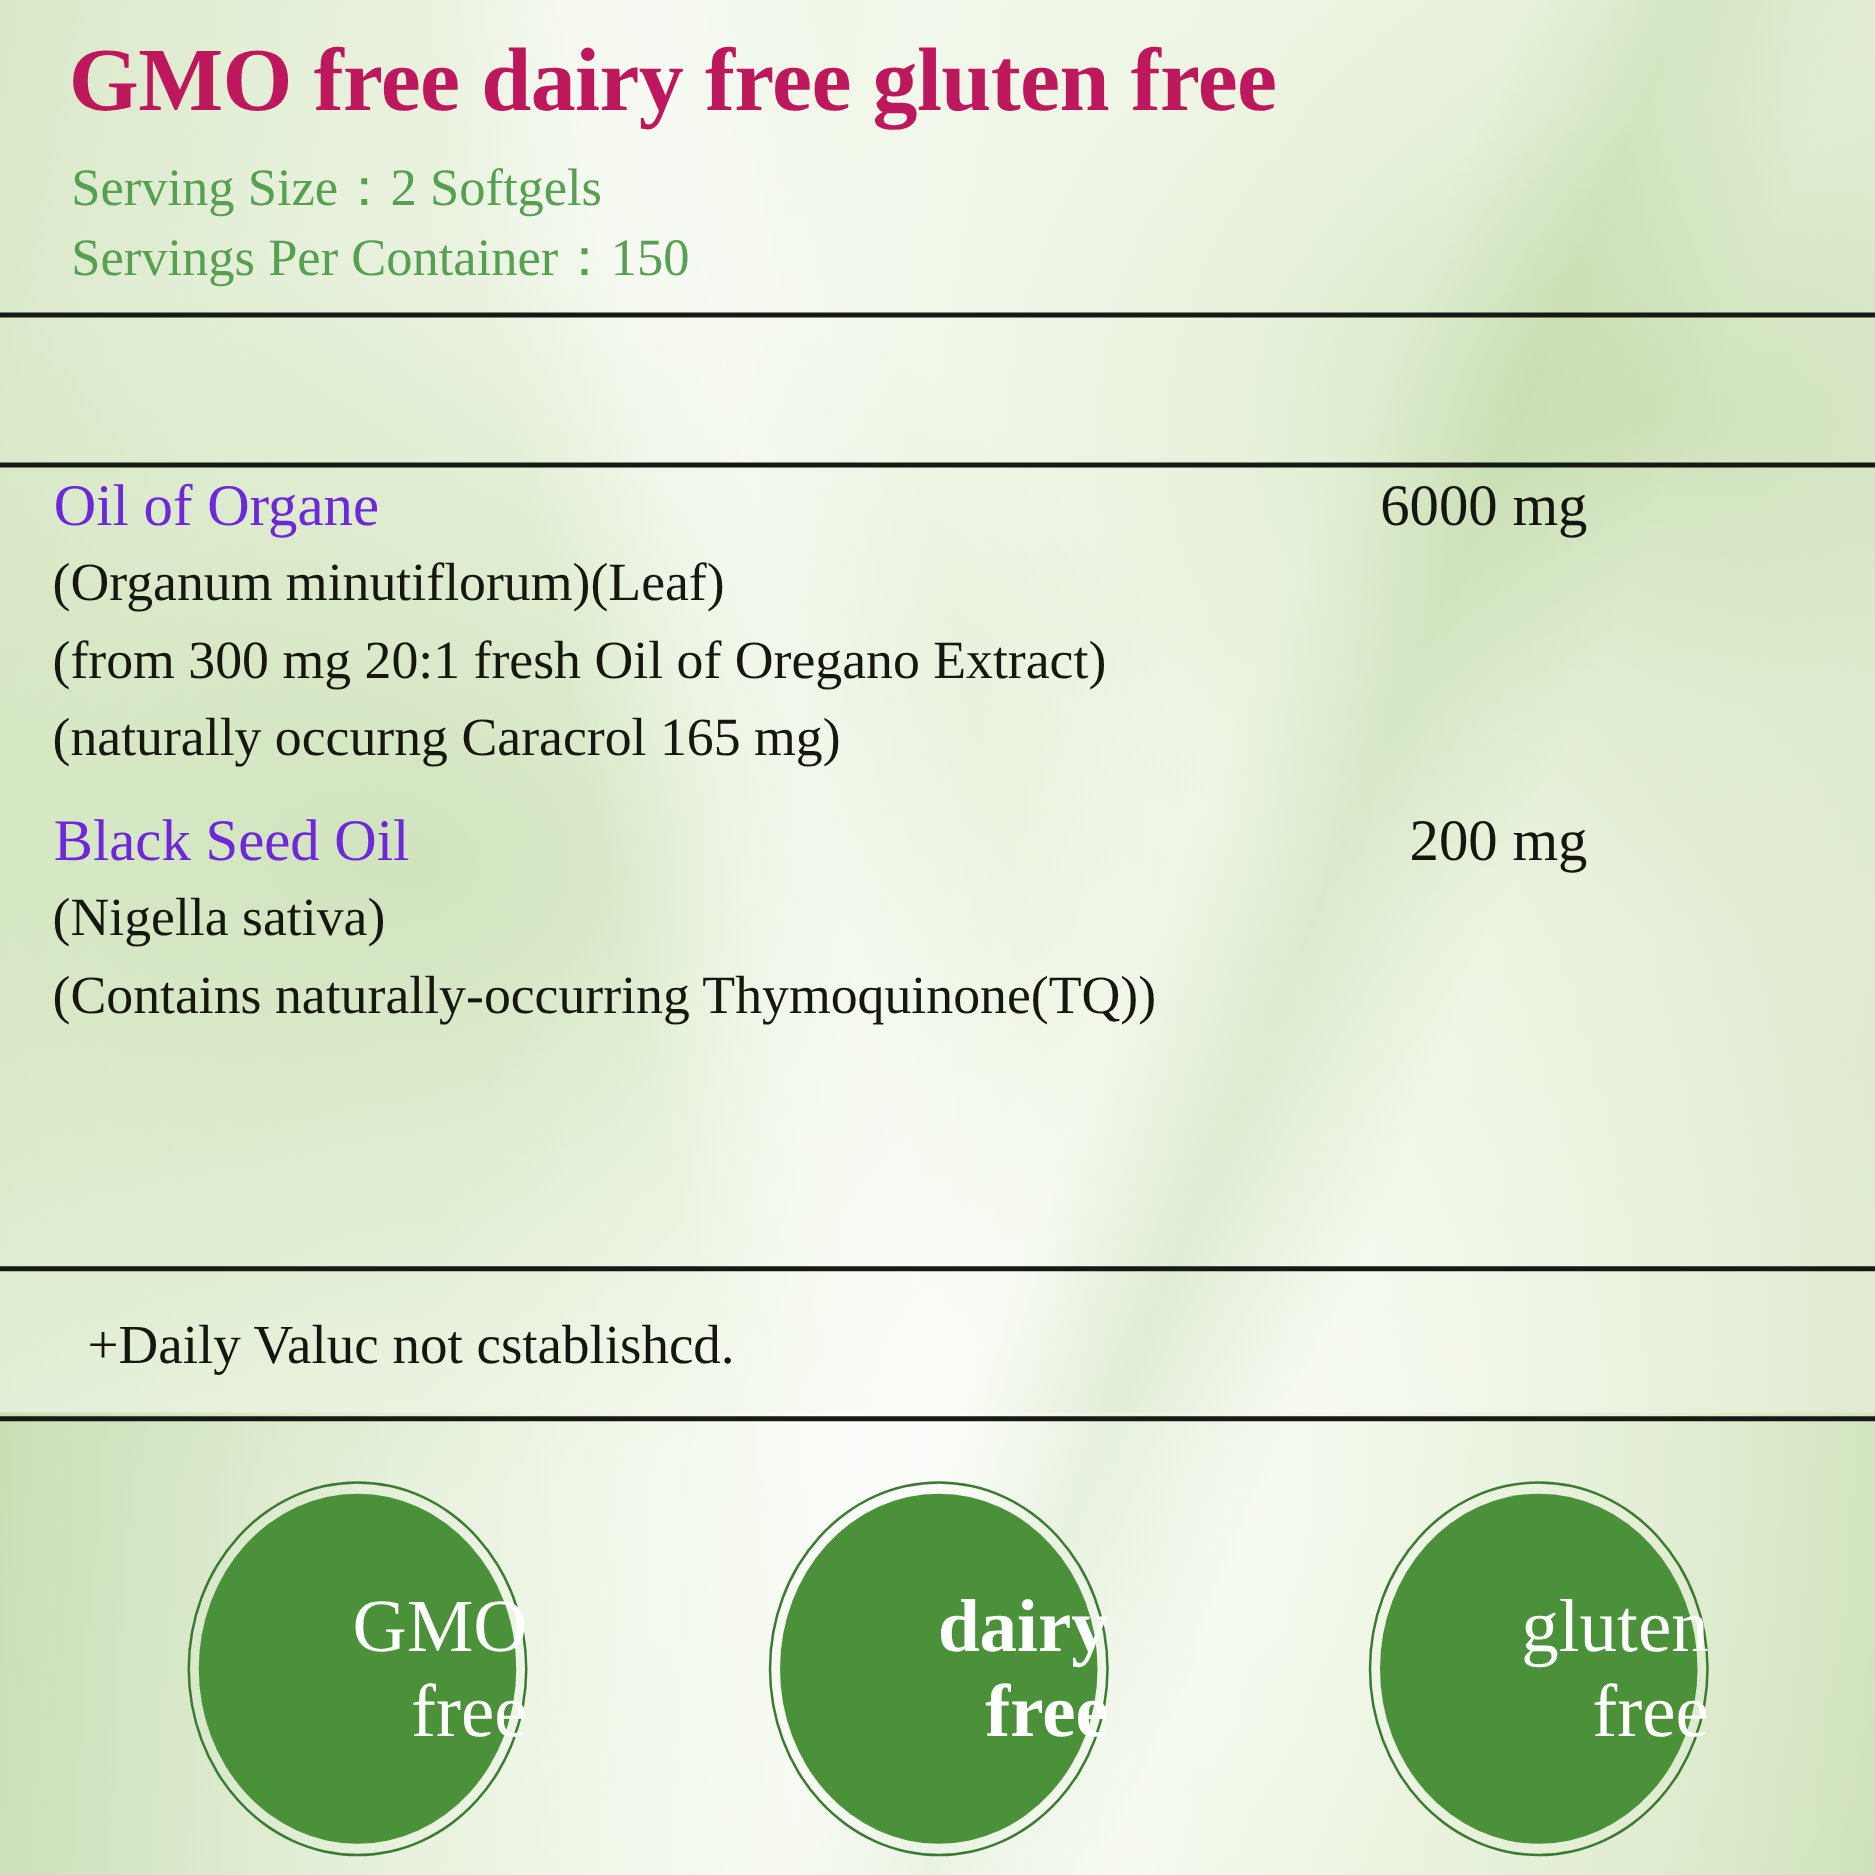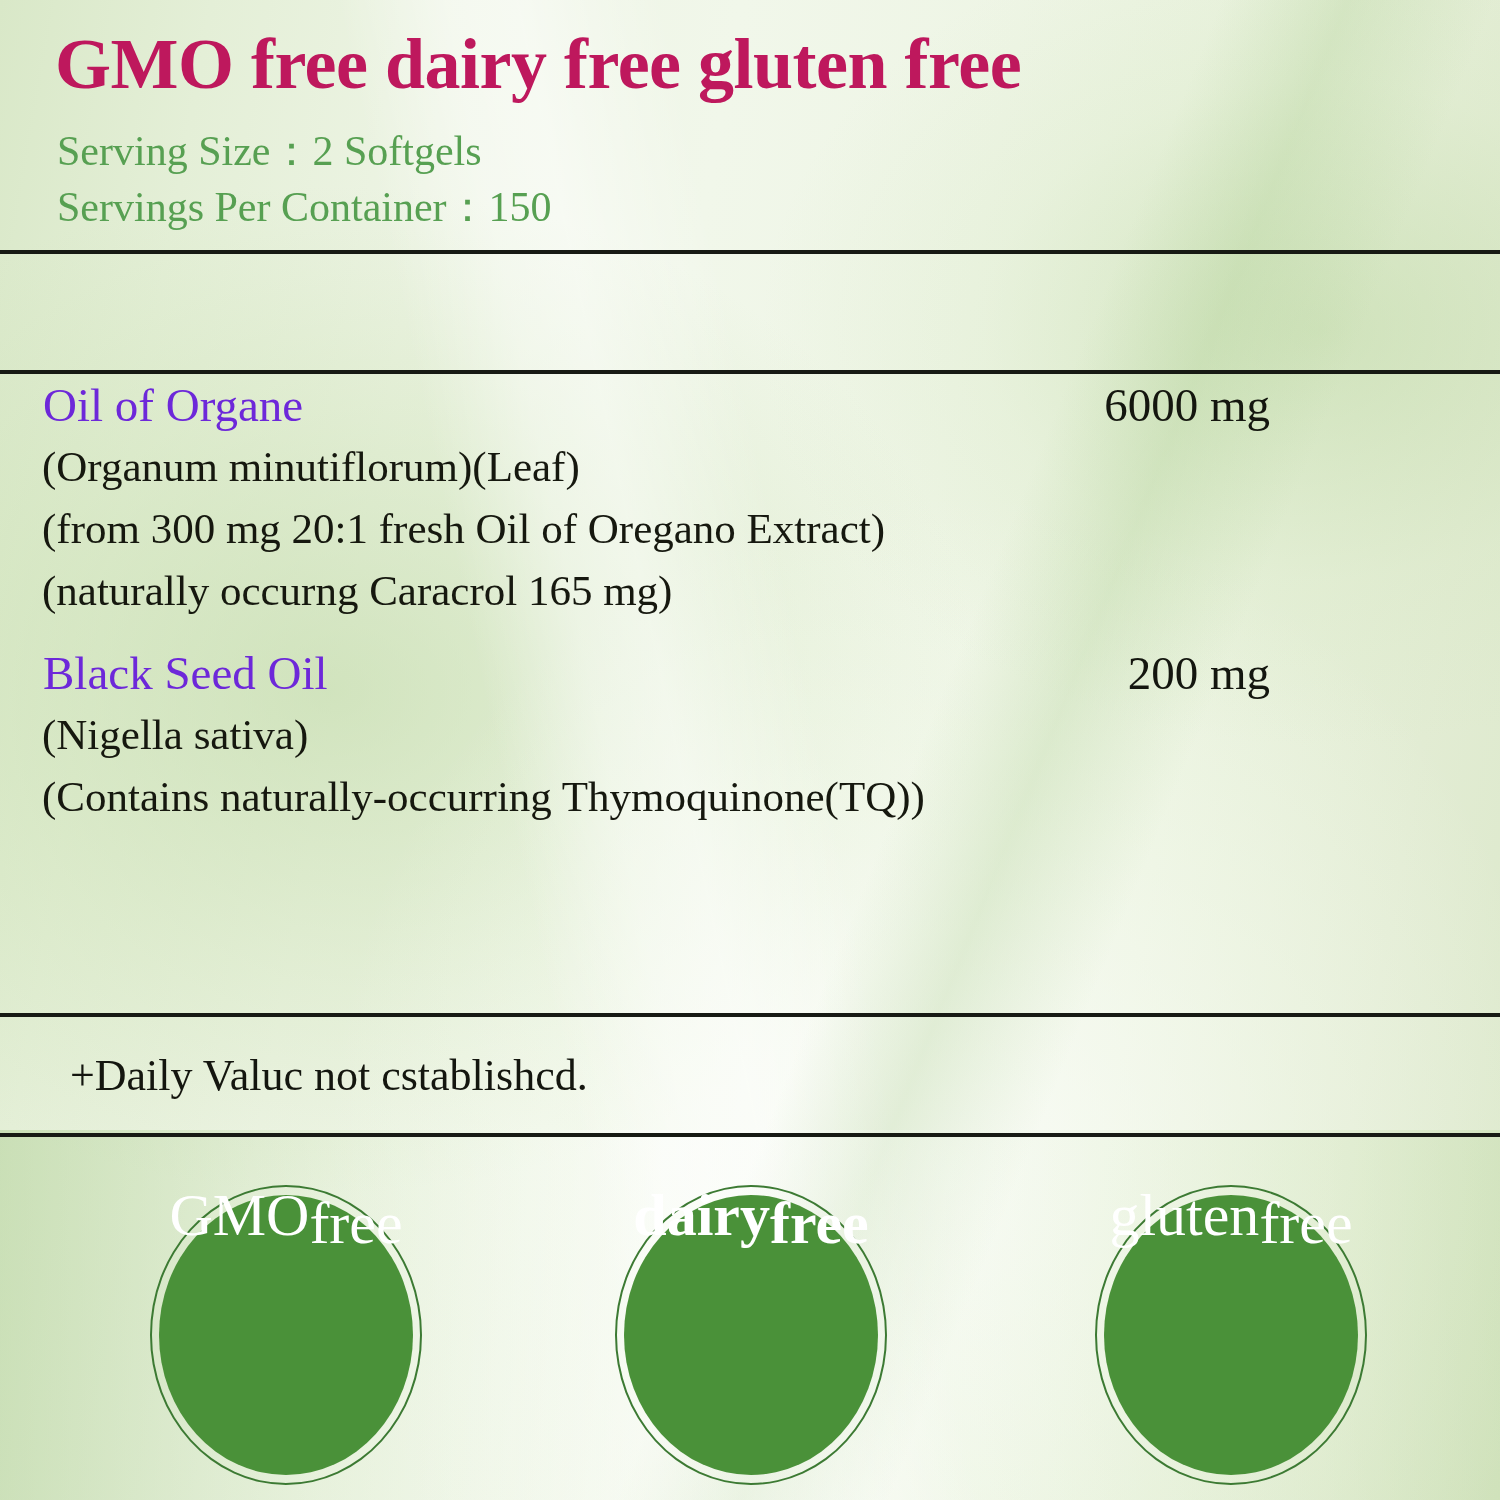--- a/index.html
+++ b/index.html
@@ -242,22 +242,22 @@
     top: 10px;
     right: 9px;
     bottom: 10px;
     border-radius: 50%;
     background: #4a9139;
   }
   .badge-text {
     position: absolute;
     inset: 0;
     display: flex;
-    flex-direction: row;
-    align-items: flex-start;
+    flex-direction: column;
+    align-items: flex-end;
     justify-content: center;
     color: #ffffff;
     line-height: 1.0;
     font-size: 60px;
     text-align: center;
   }
   .badge-text .l1 { display: block; }
   .badge-text .l2 { display: block; margin-top: 8px; }
 
   .badge-1 { left: 150px; }

